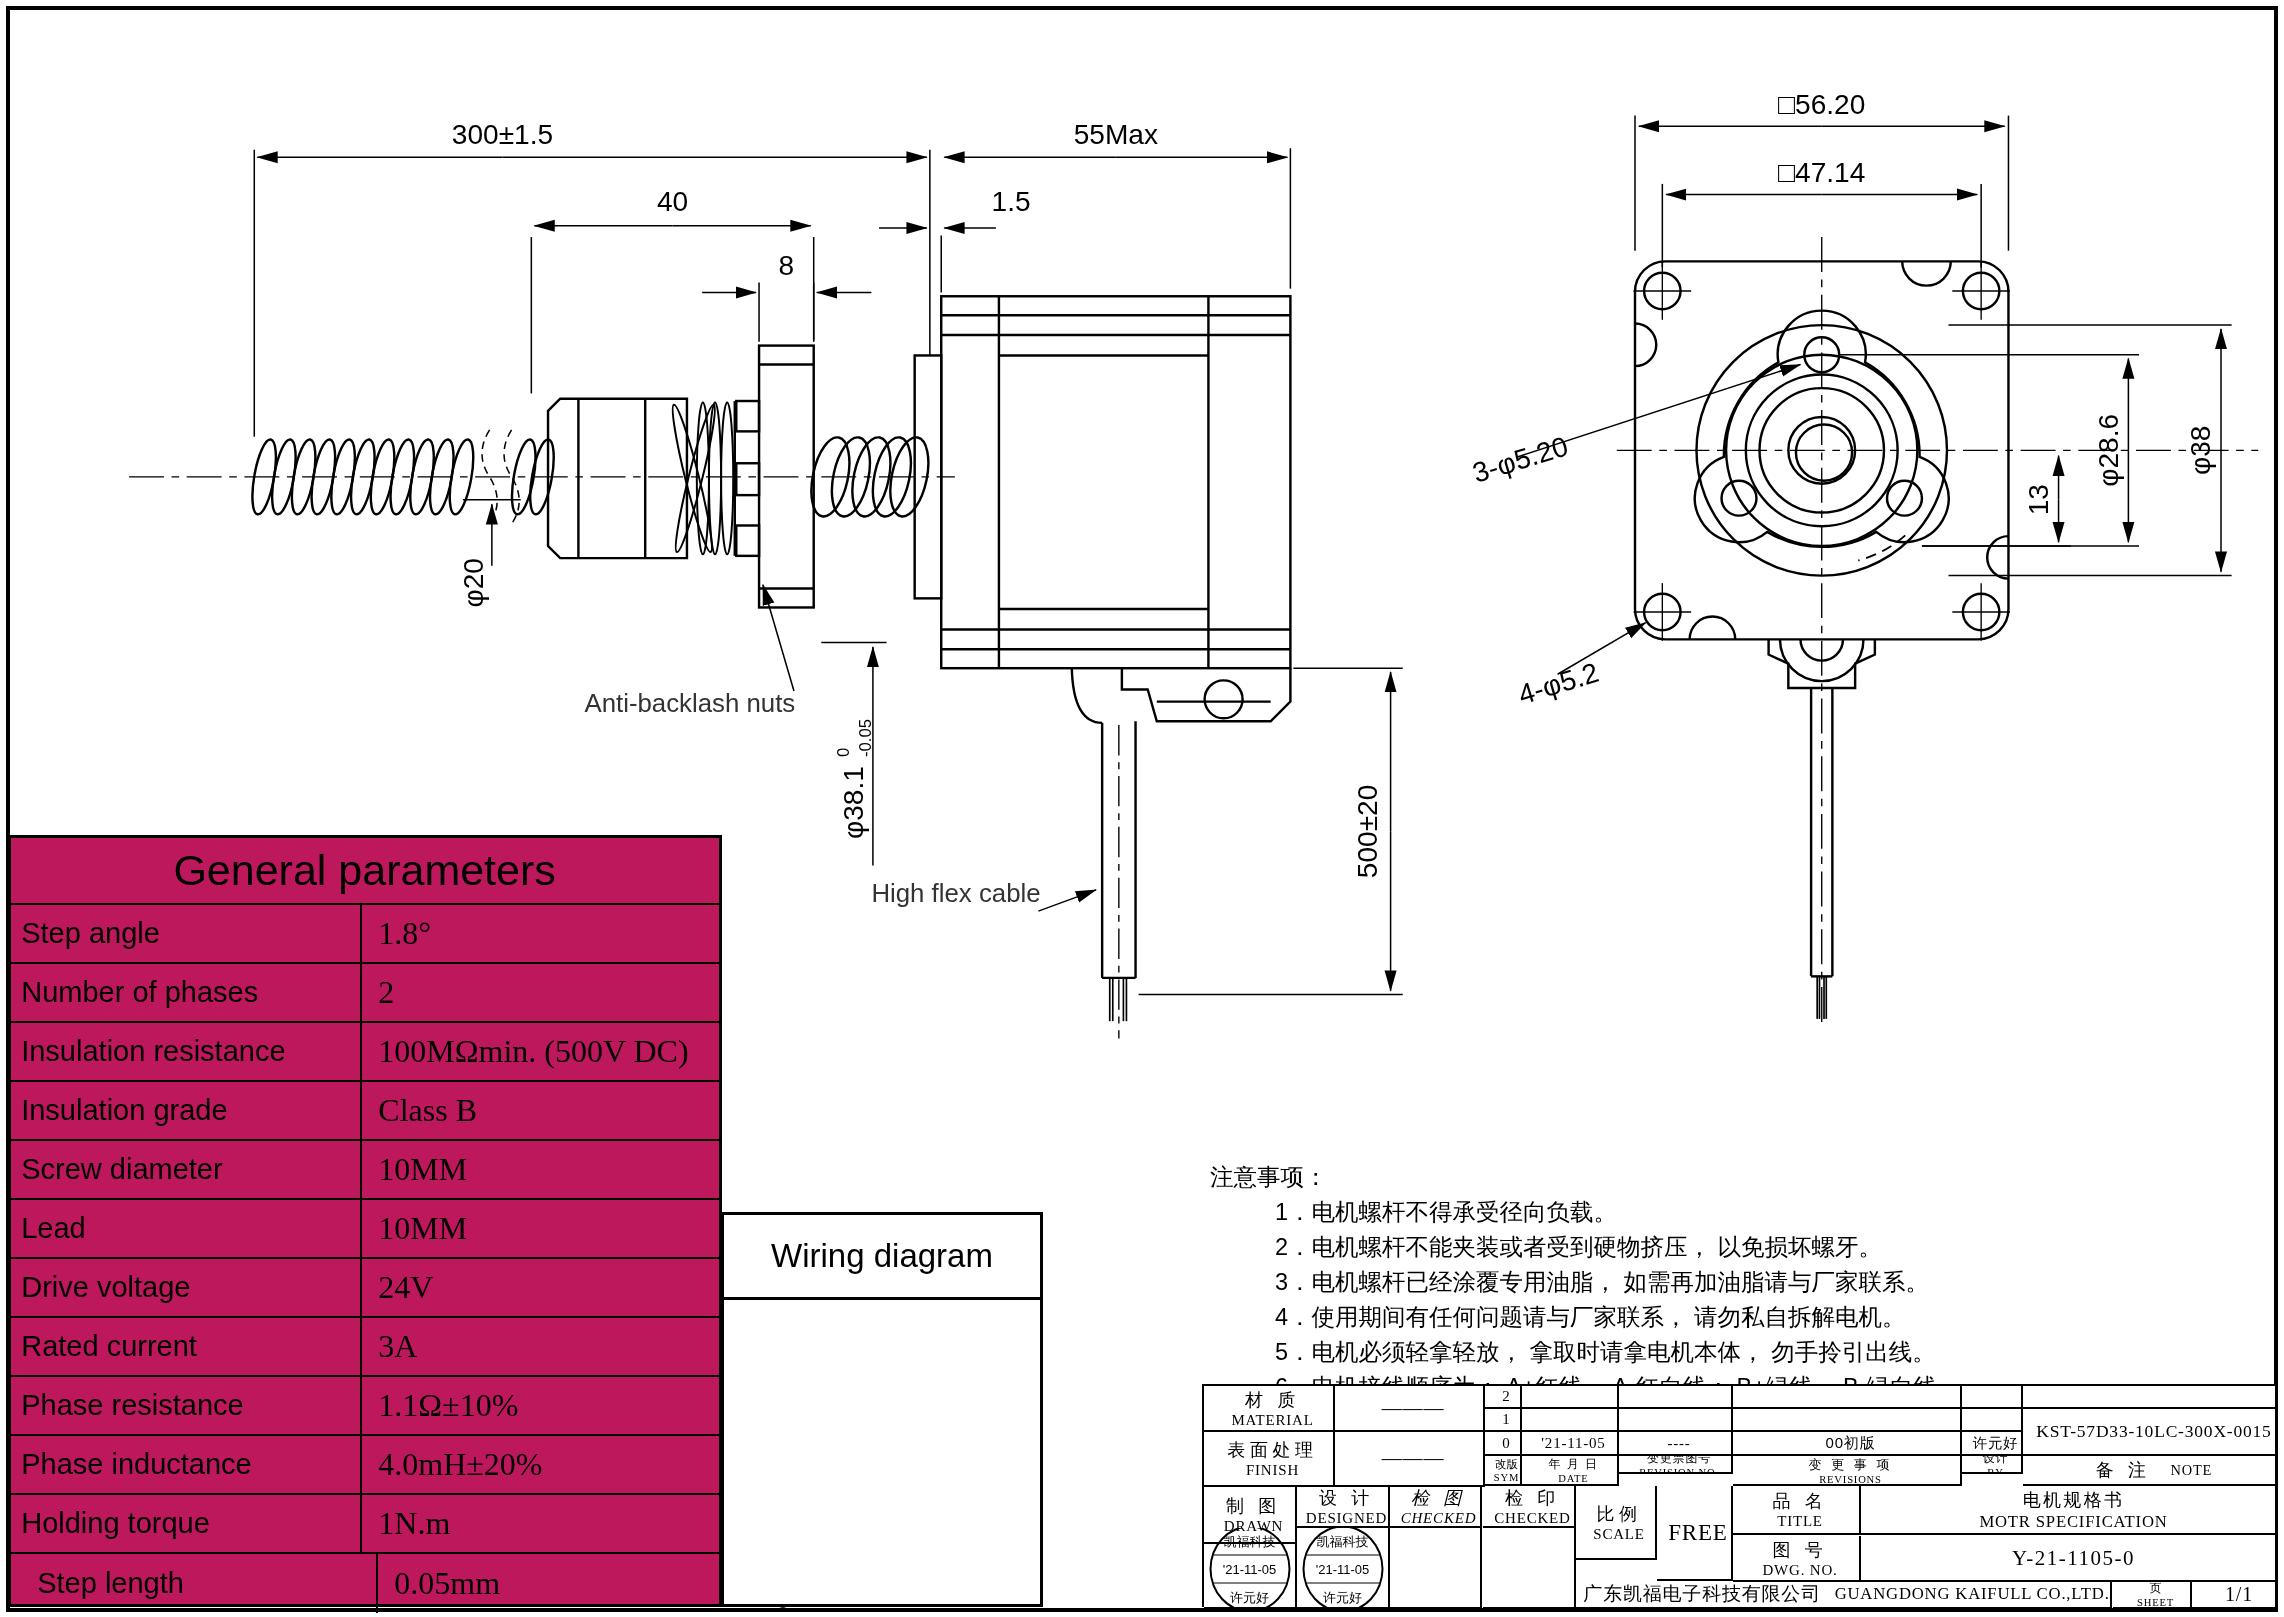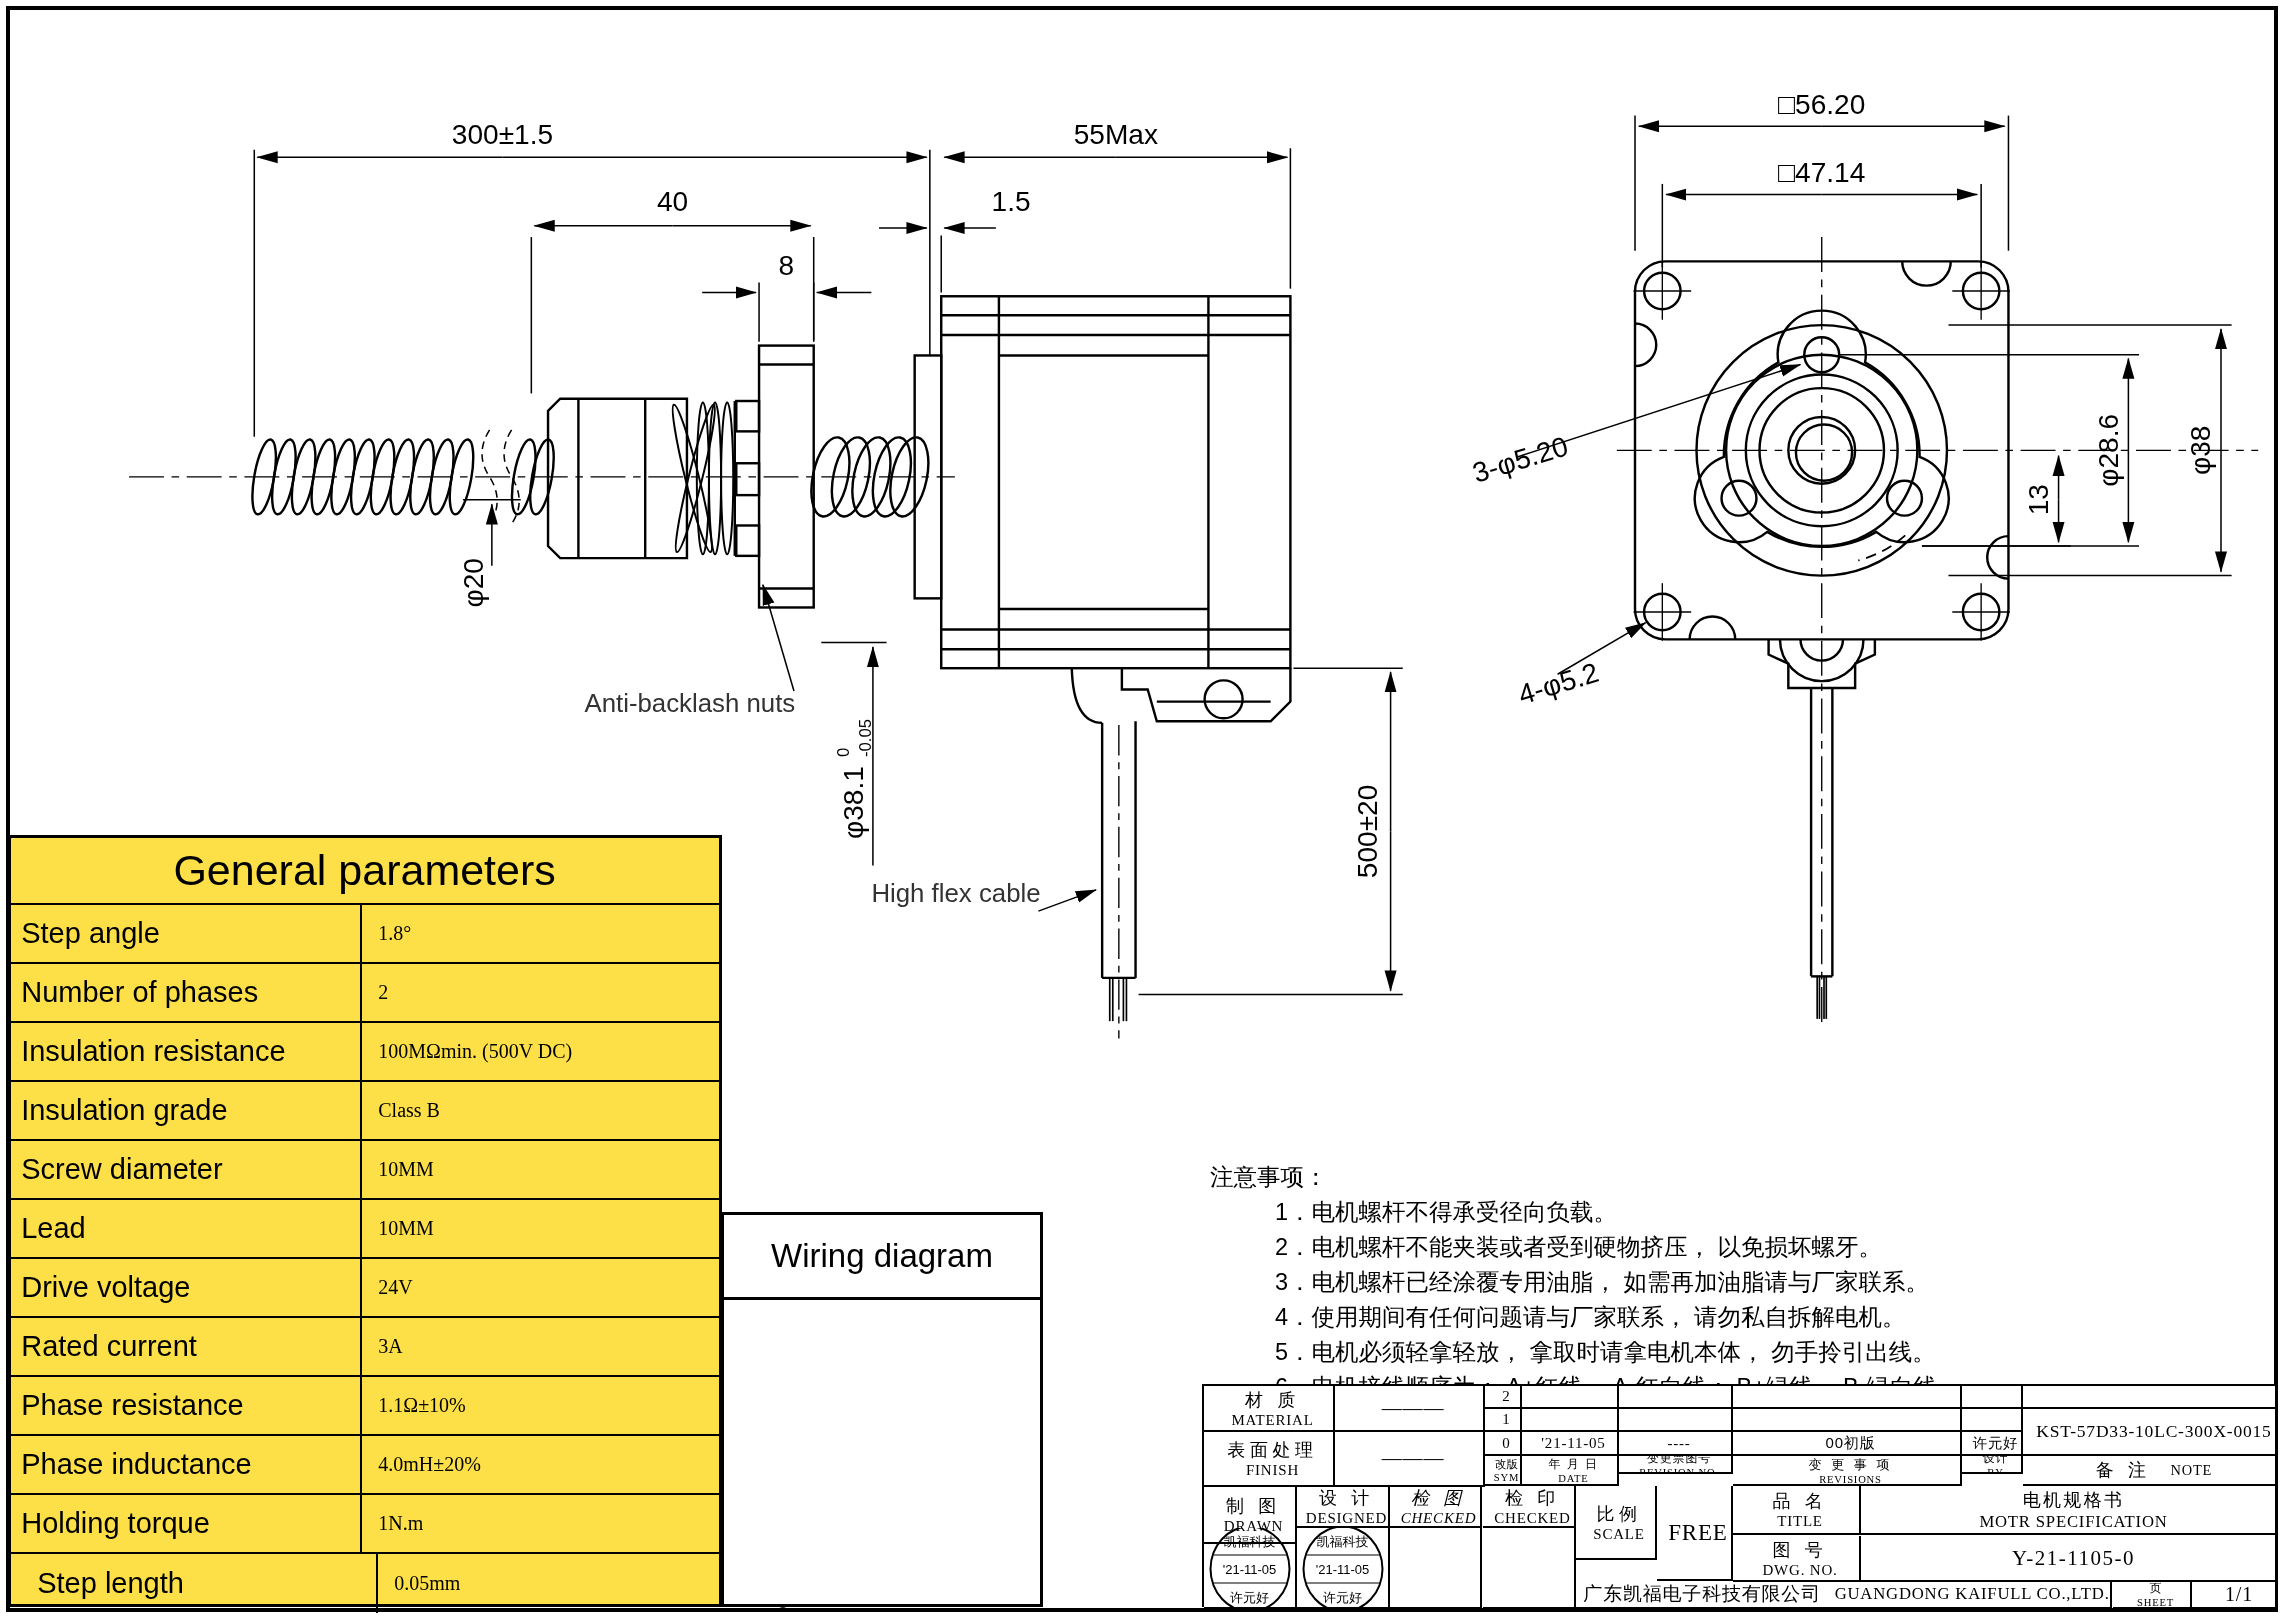--- a/index.html
+++ b/index.html
@@ -7,28 +7,28 @@
          font-family:"Liberation Sans",sans-serif;color:#000;}
   .frame{position:absolute;inset:6px;border:4.6px solid #000;pointer-events:none;}
   svg text{fill:#000;}
   .dimtxt{font-family:"Liberation Sans",sans-serif;font-size:37px;}
   .lbltxt{font-family:"Liberation Sans",sans-serif;font-size:34px;fill:#333;}
   .wirtxt{font-family:"Liberation Sans",sans-serif;font-size:30px;fill:#222;}
   .toltxt{font-family:"Liberation Sans",sans-serif;font-size:22px;}
 
   
   .ptable{position:absolute;left:7.6px;top:835px;width:714px;height:772px;
-          border:3px solid #000;box-sizing:border-box;background:#fde047;}
+          border:3px solid #000;box-sizing:border-box;background:#be185d;}
   .ptable .phead{height:67px;border-bottom:2.3px solid #000;display:flex;align-items:center;
           justify-content:center;font-size:43px;box-sizing:border-box;}
   .prow{display:flex;height:59px;border-bottom:2.3px solid #000;box-sizing:border-box;}
   .prow:last-child{border-bottom:none;margin-left:16px;}
   .pcell-l{width:351px;border-right:2.3px solid #000;box-sizing:border-box;display:flex;
            align-items:center;padding-left:10.6px;font-size:29px;}
-  .pcell-v{flex:1;display:flex;align-items:center;padding-left:16.7px;font-size:20px;
+  .pcell-v{flex:1;display:flex;align-items:center;padding-left:16.7px;font-size:32px;
            font-family:"Liberation Serif",serif;}
 
   
   .wbox{position:absolute;left:721px;top:1212px;width:322px;height:395px;
         border:3px solid #000;box-sizing:border-box;background:#fff;}
   .wbox .wtitle{height:85px;border-bottom:3px solid #000;display:flex;align-items:center;
         justify-content:center;font-size:33px;box-sizing:border-box;}
 
   
   .notes{position:absolute;left:1210px;top:1160px;width:896px;font-size:23.5px;

